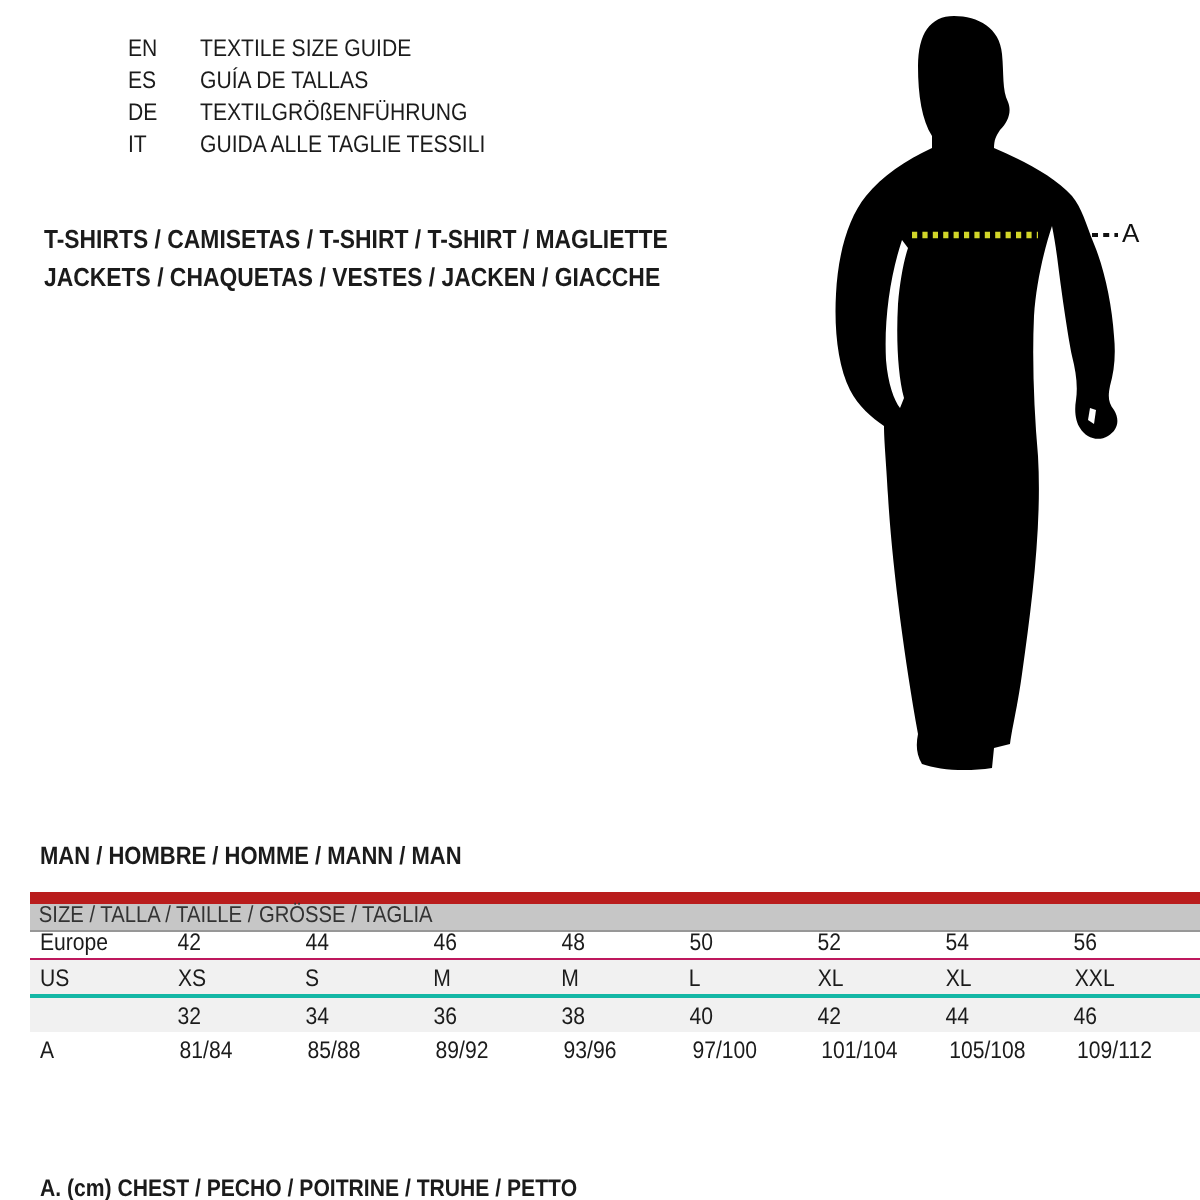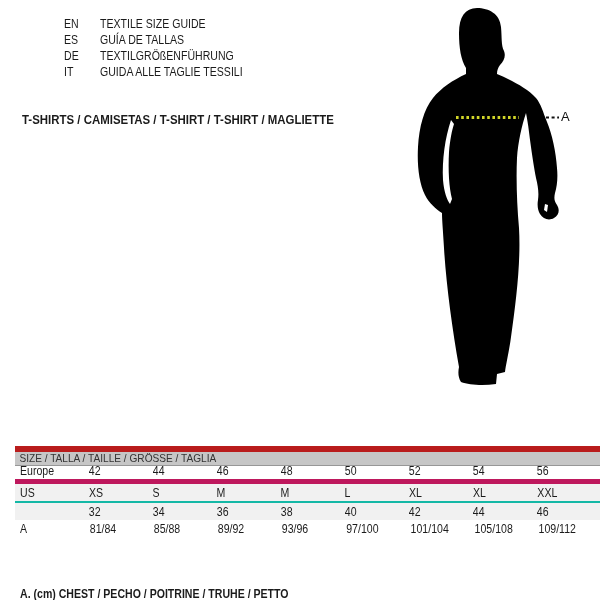--- a/index.html
+++ b/index.html
@@ -31,21 +31,21 @@
     background:#c6c6c6;border-top:6px solid #b91c1c;border-bottom:1px solid #979797;
     font-size:11.5px;line-height:13px;color:#333;padding:0;box-sizing:content-box;
   }
   .tbl-header .condL{padding-left:5px;}
   table.sizes{
     position:absolute;left:15px;top:462px;width:585px;border-collapse:collapse;table-layout:fixed;
     font-size:12px;
   }
   table.sizes td{height:17px;padding:0;text-align:left;vertical-align:middle;}
   table.sizes td.rowlabel{text-align:left;padding-left:5px;width:68px;}
-  tr.row-europe td{border-bottom:5px solid #be185d;}
+  tr.row-europe td{border-bottom:1px solid #be185d;}
   tr.row-us td{background:#f1f1f1;border-bottom:2px solid #14b8a6;}
   tr.row-numeric td{background:#f1f1f1;}
   tr.row-a td{background:#ffffff;}
 
   
   .footnote{position:absolute;left:20px;top:548px;font-size:12px;font-weight:700;margin-top:39px;}
 </style>
 </head>
 <body>
 
@@ -65,20 +65,21 @@
       <span class="condL">TEXTILGRÖßENFÜHRUNG</span>
     </div>
     <div class="lang-row">
       <span class="lang-code"><span class="condL">IT</span></span>
       <span class="condL">GUIDA ALLE TAGLIE TESSILI</span>
     </div>
   </div>
 
   <div class="cats">
     <div class="cat-line"><span class="condL">T-SHIRTS / CAMISETAS / T-SHIRT / T-SHIRT / MAGLIETTE</span></div>
+    <div class="cat-line"><span class="condL">JACKETS / CHAQUETAS / VESTES / JACKEN / GIACCHE</span></div>
   </div>
 
   <div class="figure-wrap">
     <svg width="200" height="410" viewBox="400 0 200 410" xmlns="http://www.w3.org/2000/svg">
       <path fill="#000000" d="
         M 477 8
         C 489 8 500 14 501 27
         C 502 37 501 45 504 51
         C 506 56 504 61 500 65
         C 498 68 497 70 497 74
@@ -119,20 +120,21 @@
         C 449 188 448 170 449 152
         C 450 140 452 130 454 124
         Z"></path>
       <path fill="#ffffff" d="M 545 204 L 548 205 L 547 212 L 544 210 Z"></path>
       <line x1="456" y1="117.5" x2="519" y2="117.5" stroke="#d2d629" stroke-width="3.2" stroke-dasharray="2.6 2.6"></line>
       <line x1="546" y1="117.5" x2="559" y2="117.5" stroke="#111111" stroke-width="2" stroke-dasharray="3 2.6"></line>
     </svg>
   </div>
   <span class="measure-label">A</span>
 
+  <div class="man-title"><span class="condL">MAN / HOMBRE / HOMME / MANN / MAN</span></div>
 
   <div class="tbl-header">
     <span class="condL">SIZE / TALLA / TAILLE / GRÖSSE / TAGLIA</span>
   </div>
   <table class="sizes">
     <tbody>
       <tr class="row-europe">
         <td class="rowlabel"><span class="condL">Europe</span></td>
         <td><span class="condC">42</span></td>
         <td><span class="condC">44</span></td>

